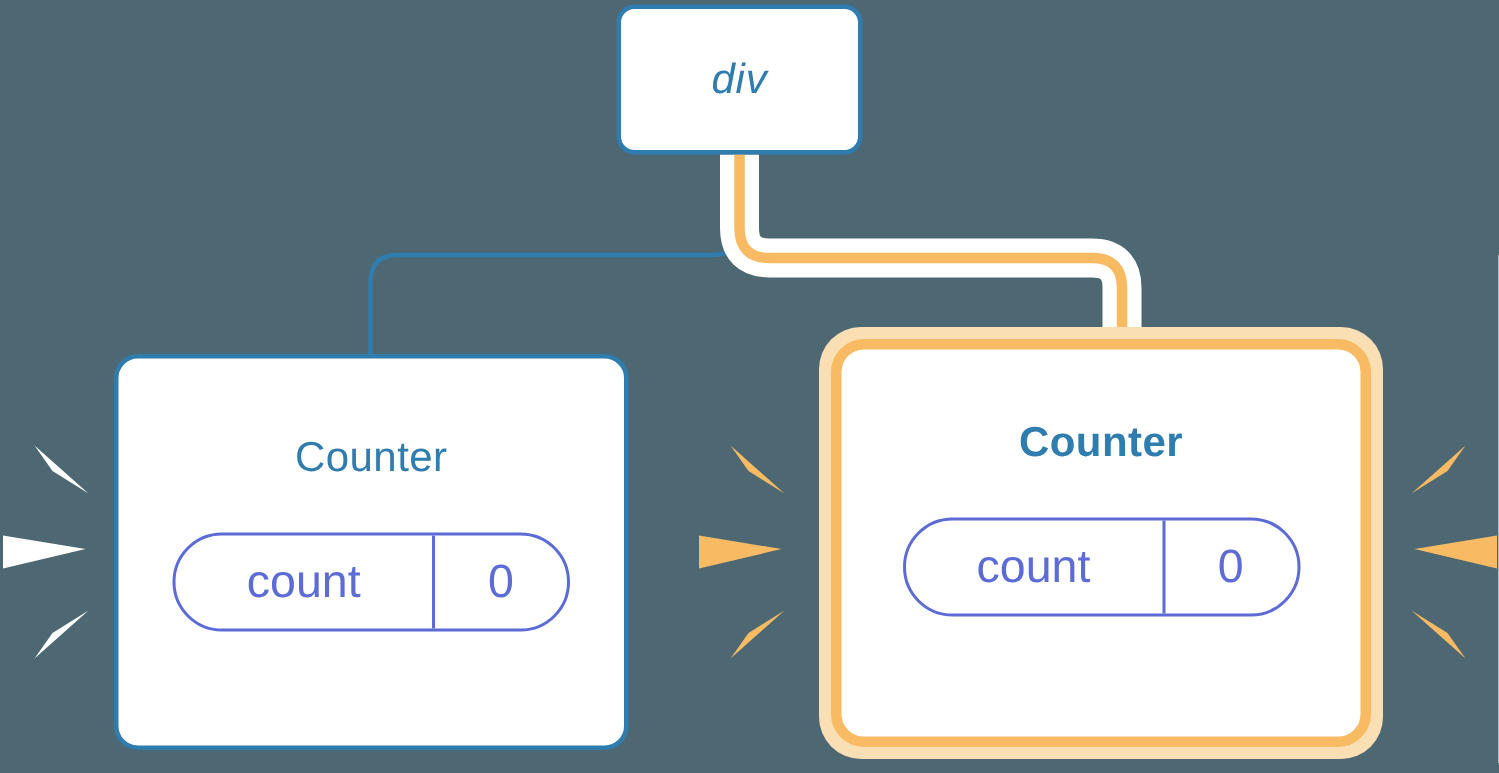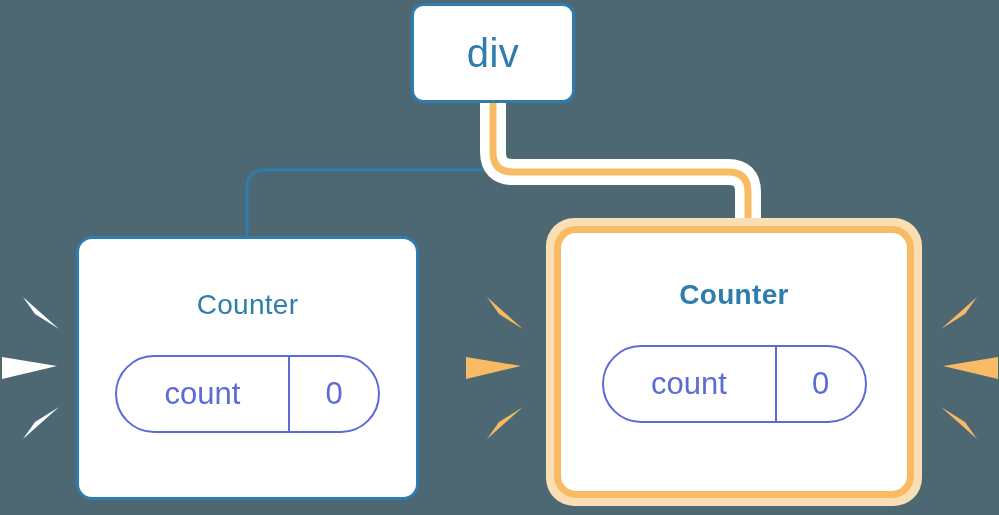--- a/index.html
+++ b/index.html
@@ -36,23 +36,24 @@
     left: 411px;
     top: 3px;
     width: 164px;
     height: 100px;
     border: 3px solid #2f7cae;
     border-radius: 12px;
     justify-content: center;
   }
   .div-label {
     color: #2f7cae;
-    font-size: 40px;
+    font-size: 28px;
     line-height: 1;
     letter-spacing: 0.5px;
+    font-style: italic;
   }
   
   #counter-left {
     left: 76px;
     top: 236px;
     width: 343px;
     height: 264px;
     border: 3px solid #2f7cae;
     border-radius: 16px;
   }
@@ -89,21 +90,21 @@
     margin-top: 52px;
     letter-spacing: 0.3px;
   }
   .node-title.bold {
     font-weight: bold;
     margin-top: 48px;
   }
   
   .pill {
     margin-top: 36px;
-    height: 78px;
+    height: 66px;
     width: 265px;
     border: 2px solid #5c6bd6;
     border-radius: 39px;
     display: flex;
     align-items: stretch;
     box-sizing: border-box;
   }
   .pill-key {
     flex: 1 1 auto;
     display: flex;

